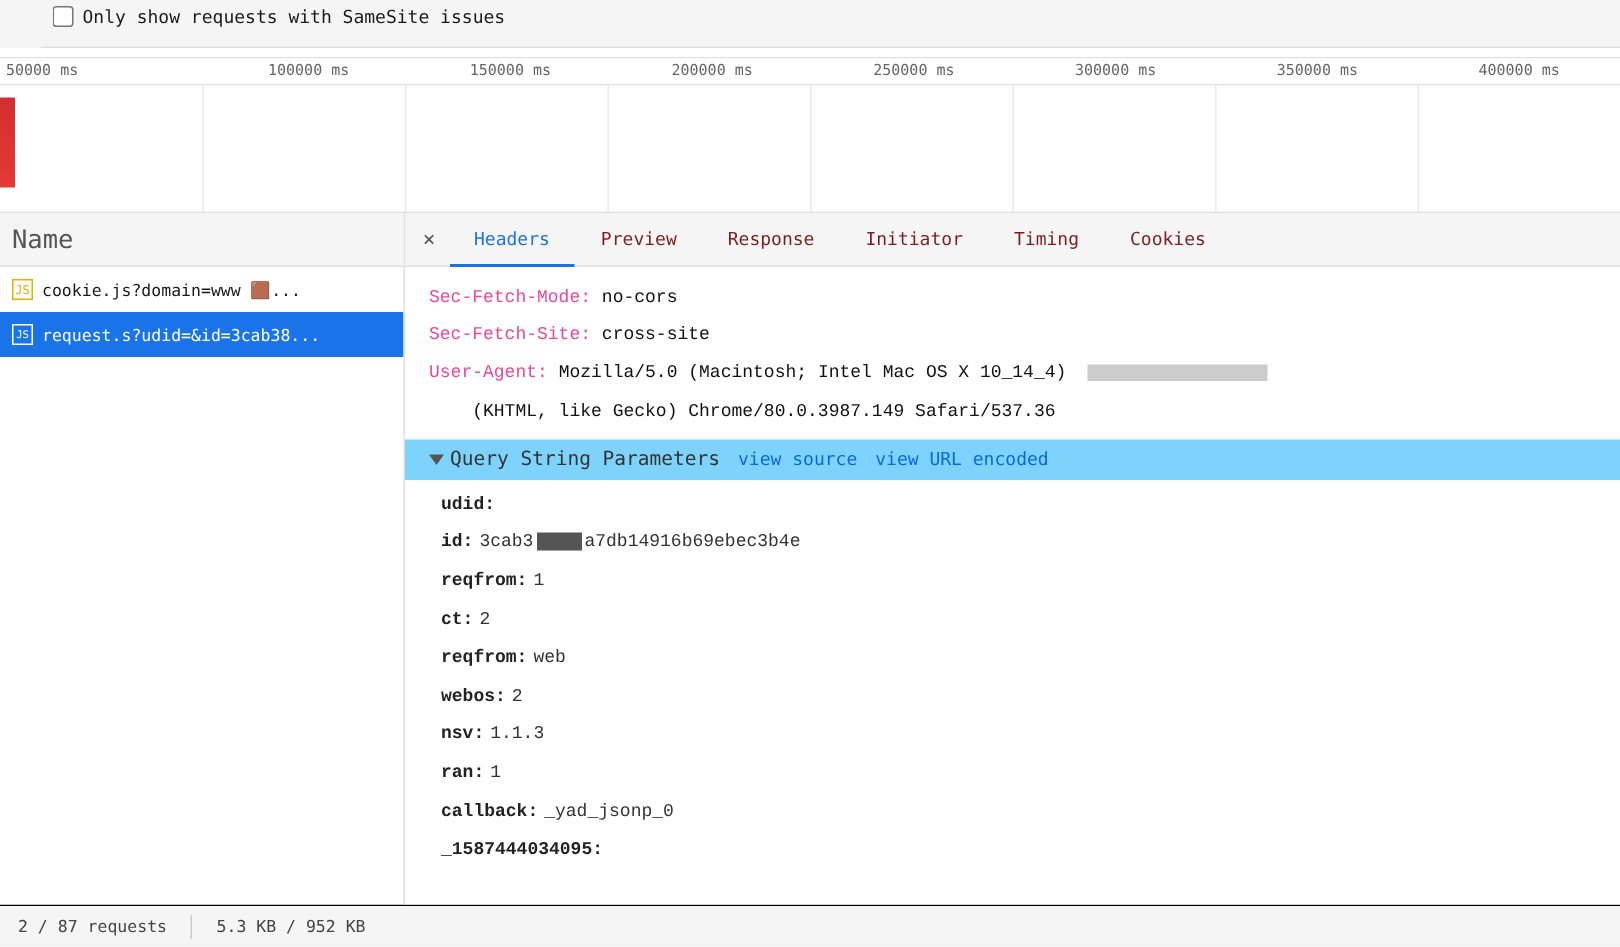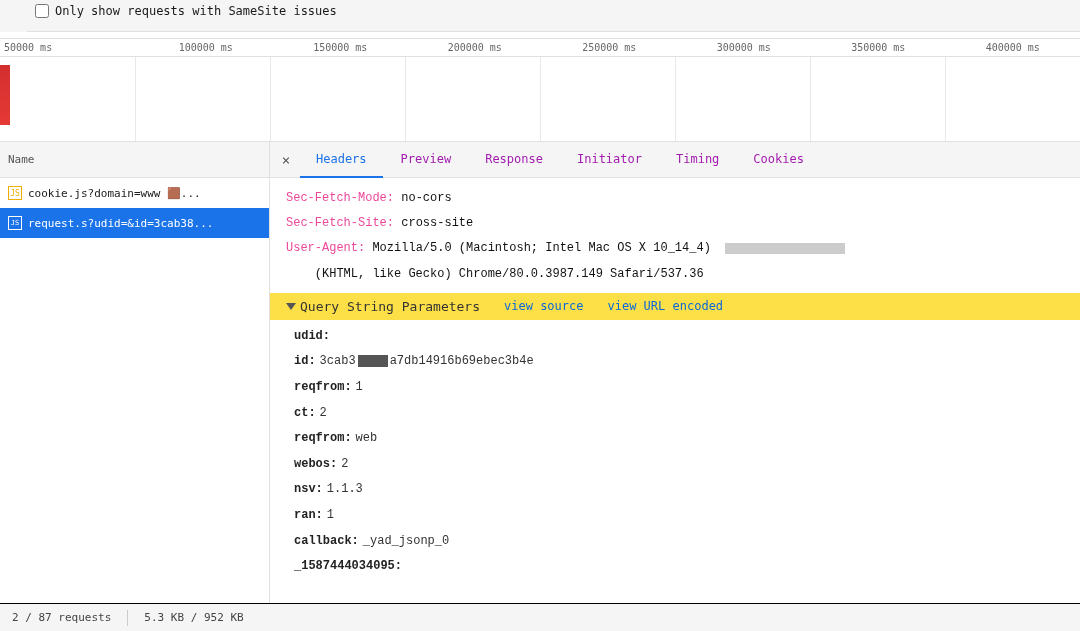--- a/index.html
+++ b/index.html
@@ -102,21 +102,21 @@
     .panel-header {
       height: 36px;
       display: flex;
       align-items: center;
       padding: 0 8px;
       border-bottom: 1px solid #e0e0e0;
       background: #f5f5f5;
     }
 
     .panel-header-name {
-      font-size: 11px;
+      font-size: 17px;
       font-weight: 500;
       color: #555;
     }
 
     .file-list {
       flex: 1;
       overflow-y: auto;
     }
 
     .file-item {
@@ -191,21 +191,21 @@
       justify-content: center;
       cursor: pointer;
       color: #555;
       font-size: 14px;
       border-radius: 2px;
     }
 
     .tab {
       padding: 6px 16px;
       font-size: 12px;
-      color: #a21caf;
+      color: #7f1d1d;
       cursor: pointer;
       border-bottom: 2px solid transparent;
       height: 36px;
       display: flex;
       align-items: center;
     }
 
     .tab.active {
       color: #1a73e8;
       border-bottom: 2px solid #1a73e8;
@@ -238,22 +238,22 @@
 
     
     .qs-section {
       margin-top: 6px;
     }
 
     .qs-header {
       display: flex;
       align-items: center;
       padding: 6px 16px;
-      gap: 24px;
-      background: #fde047;
+      gap: 12px;
+      background: #7dd3fc;
     }
 
     .qs-toggle {
       display: flex;
       align-items: center;
       gap: 4px;
       font-size: 13px;
       font-weight: 500;
       color: #333;
     }

